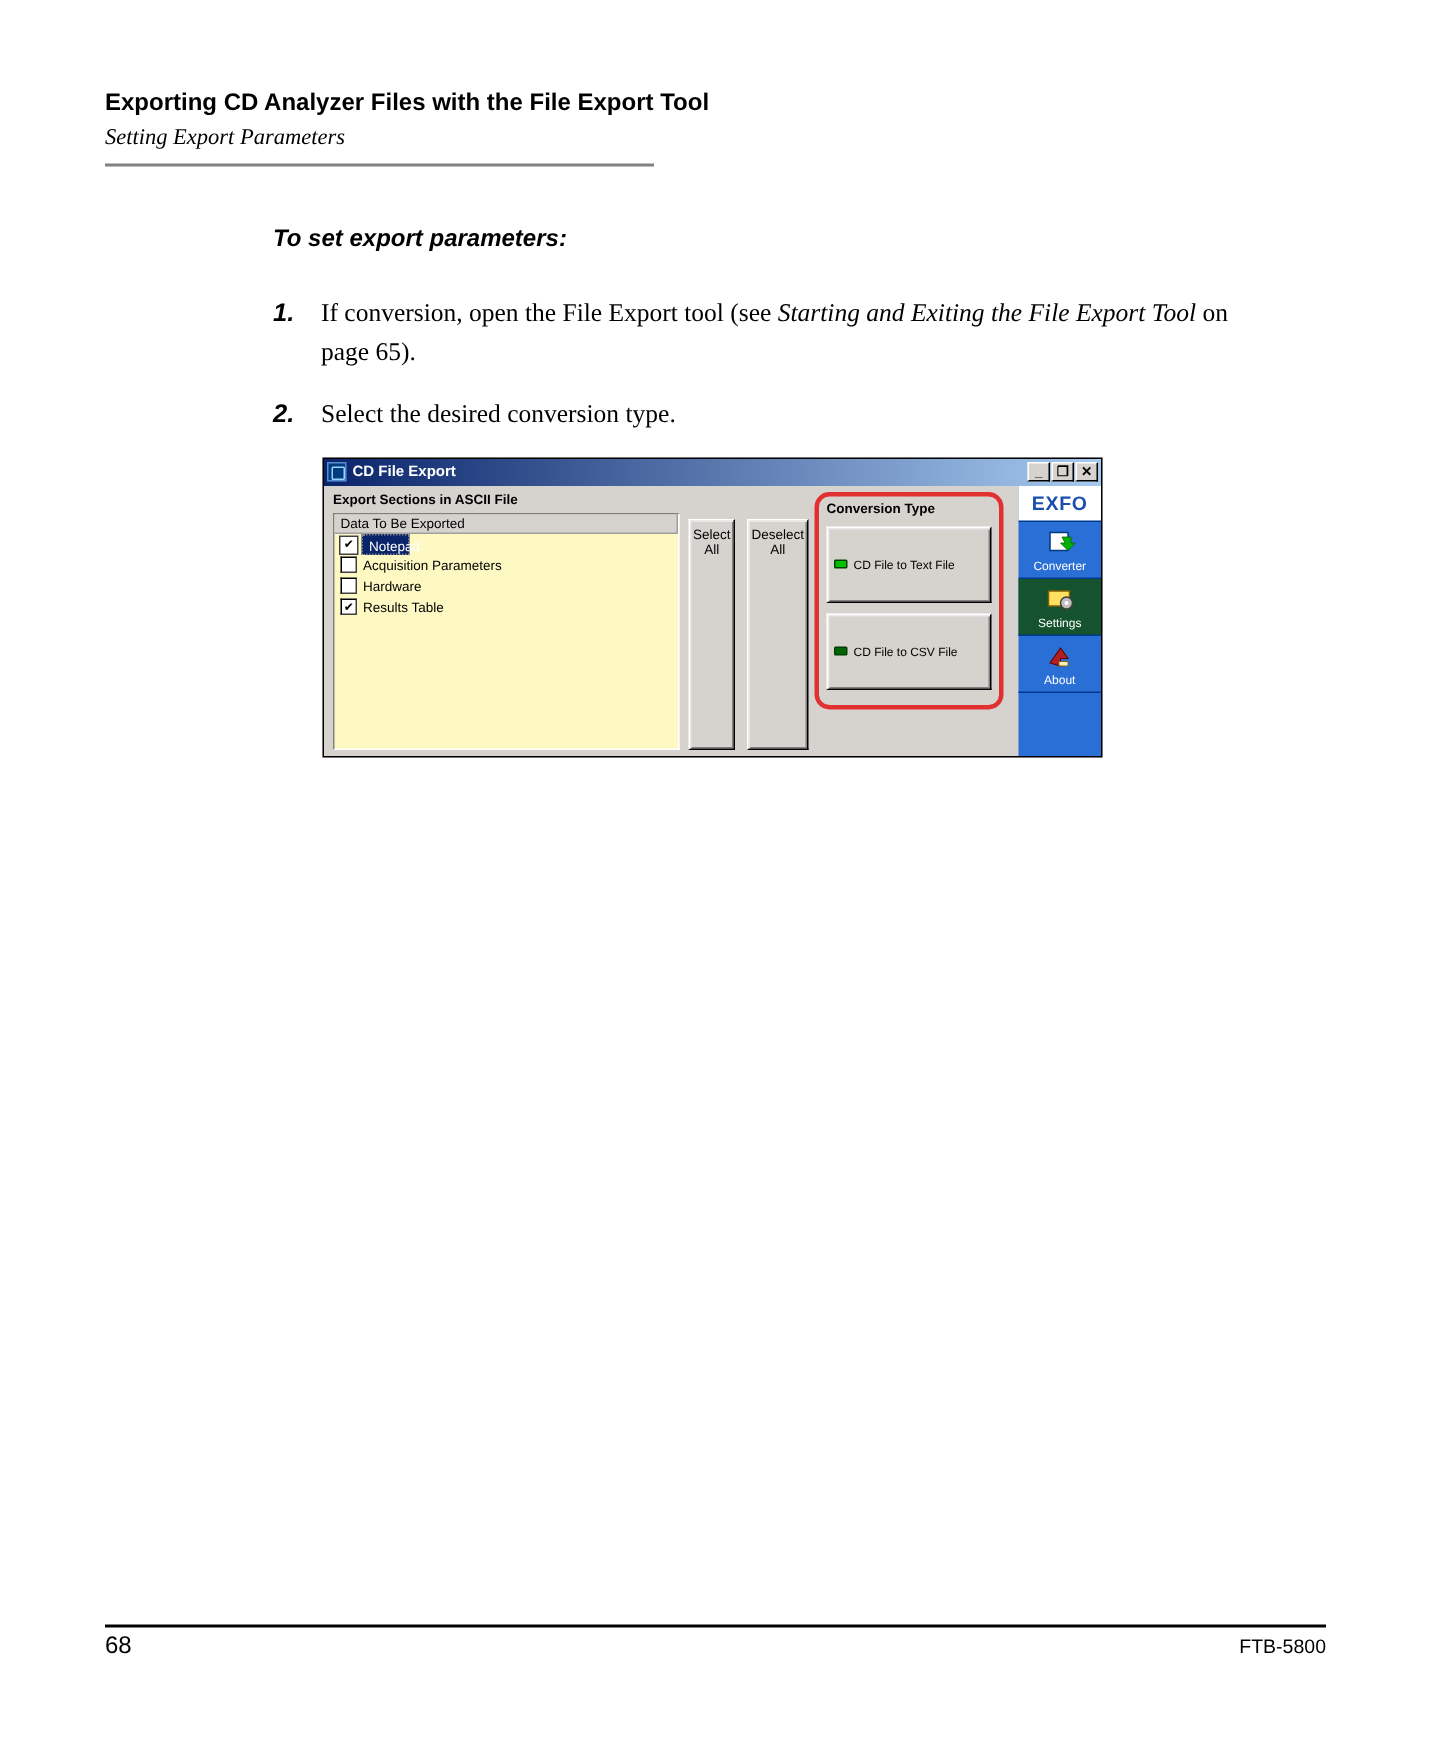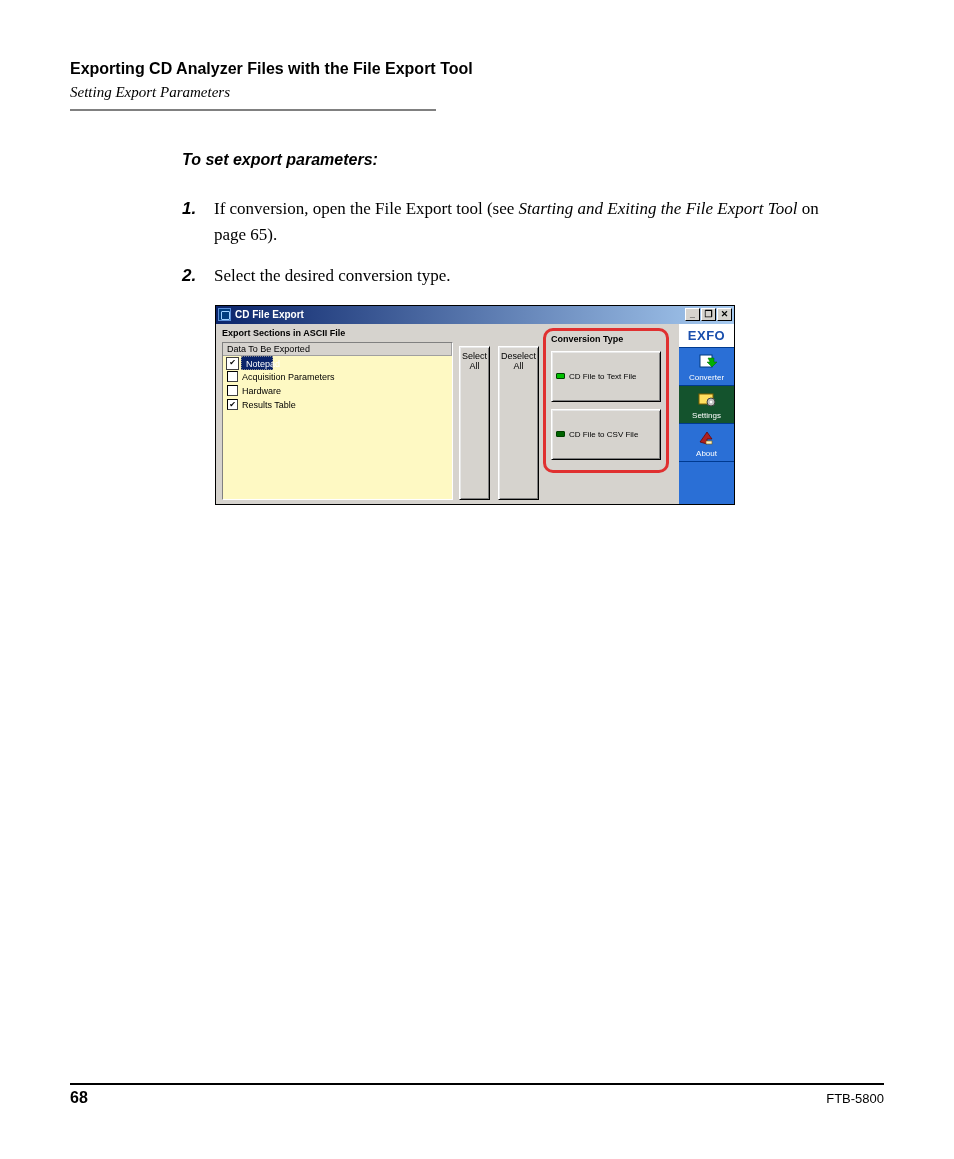--- a/index.html
+++ b/index.html
@@ -234,21 +234,21 @@
     left: 70px; right: 70px;
   }
   .footer-line {
     border: none;
     border-top: 2px solid #000;
     margin-bottom: 4px;
   }
   .footer-row { display: flex; justify-content: space-between; align-items: baseline; }
   .page-num {
     font-family: Verdana, Arial, sans-serif;
-    font-weight: bold;
+    font-weight: normal;
     font-size: 16px;
   }
   .product {
     font-family: Arial, sans-serif;
     font-size: 13px;
   }
 </style>
 </head>
 <body>
 

